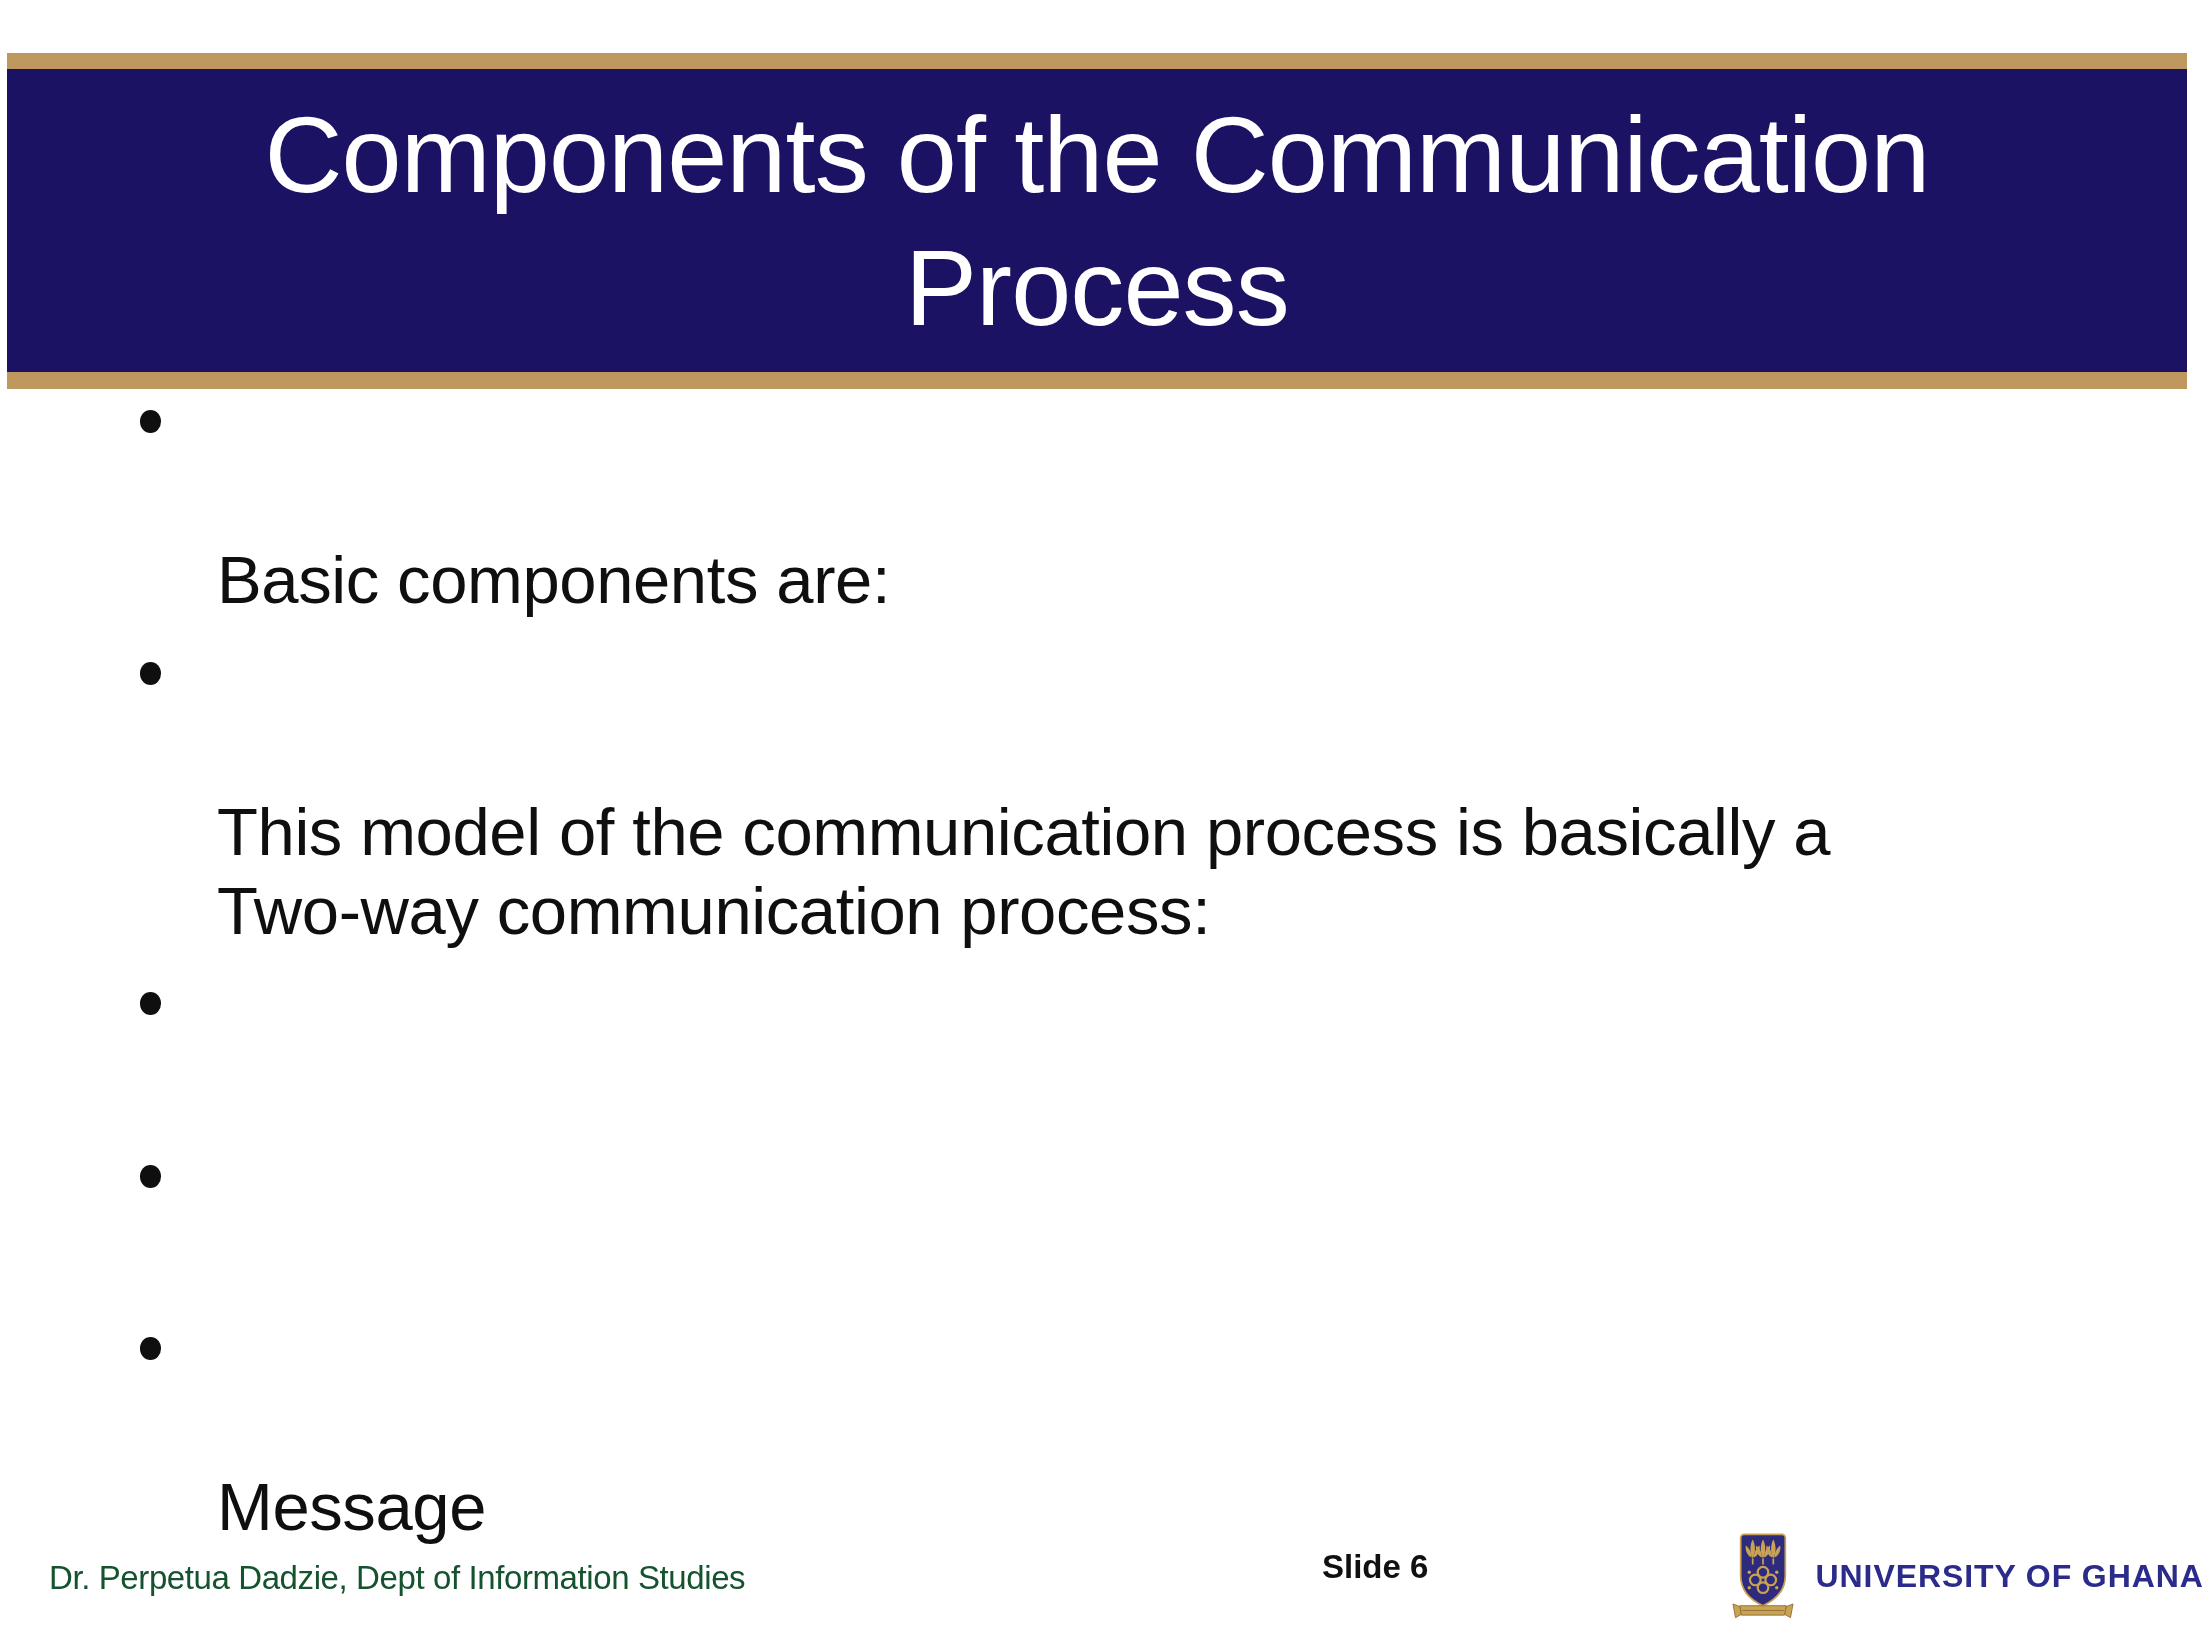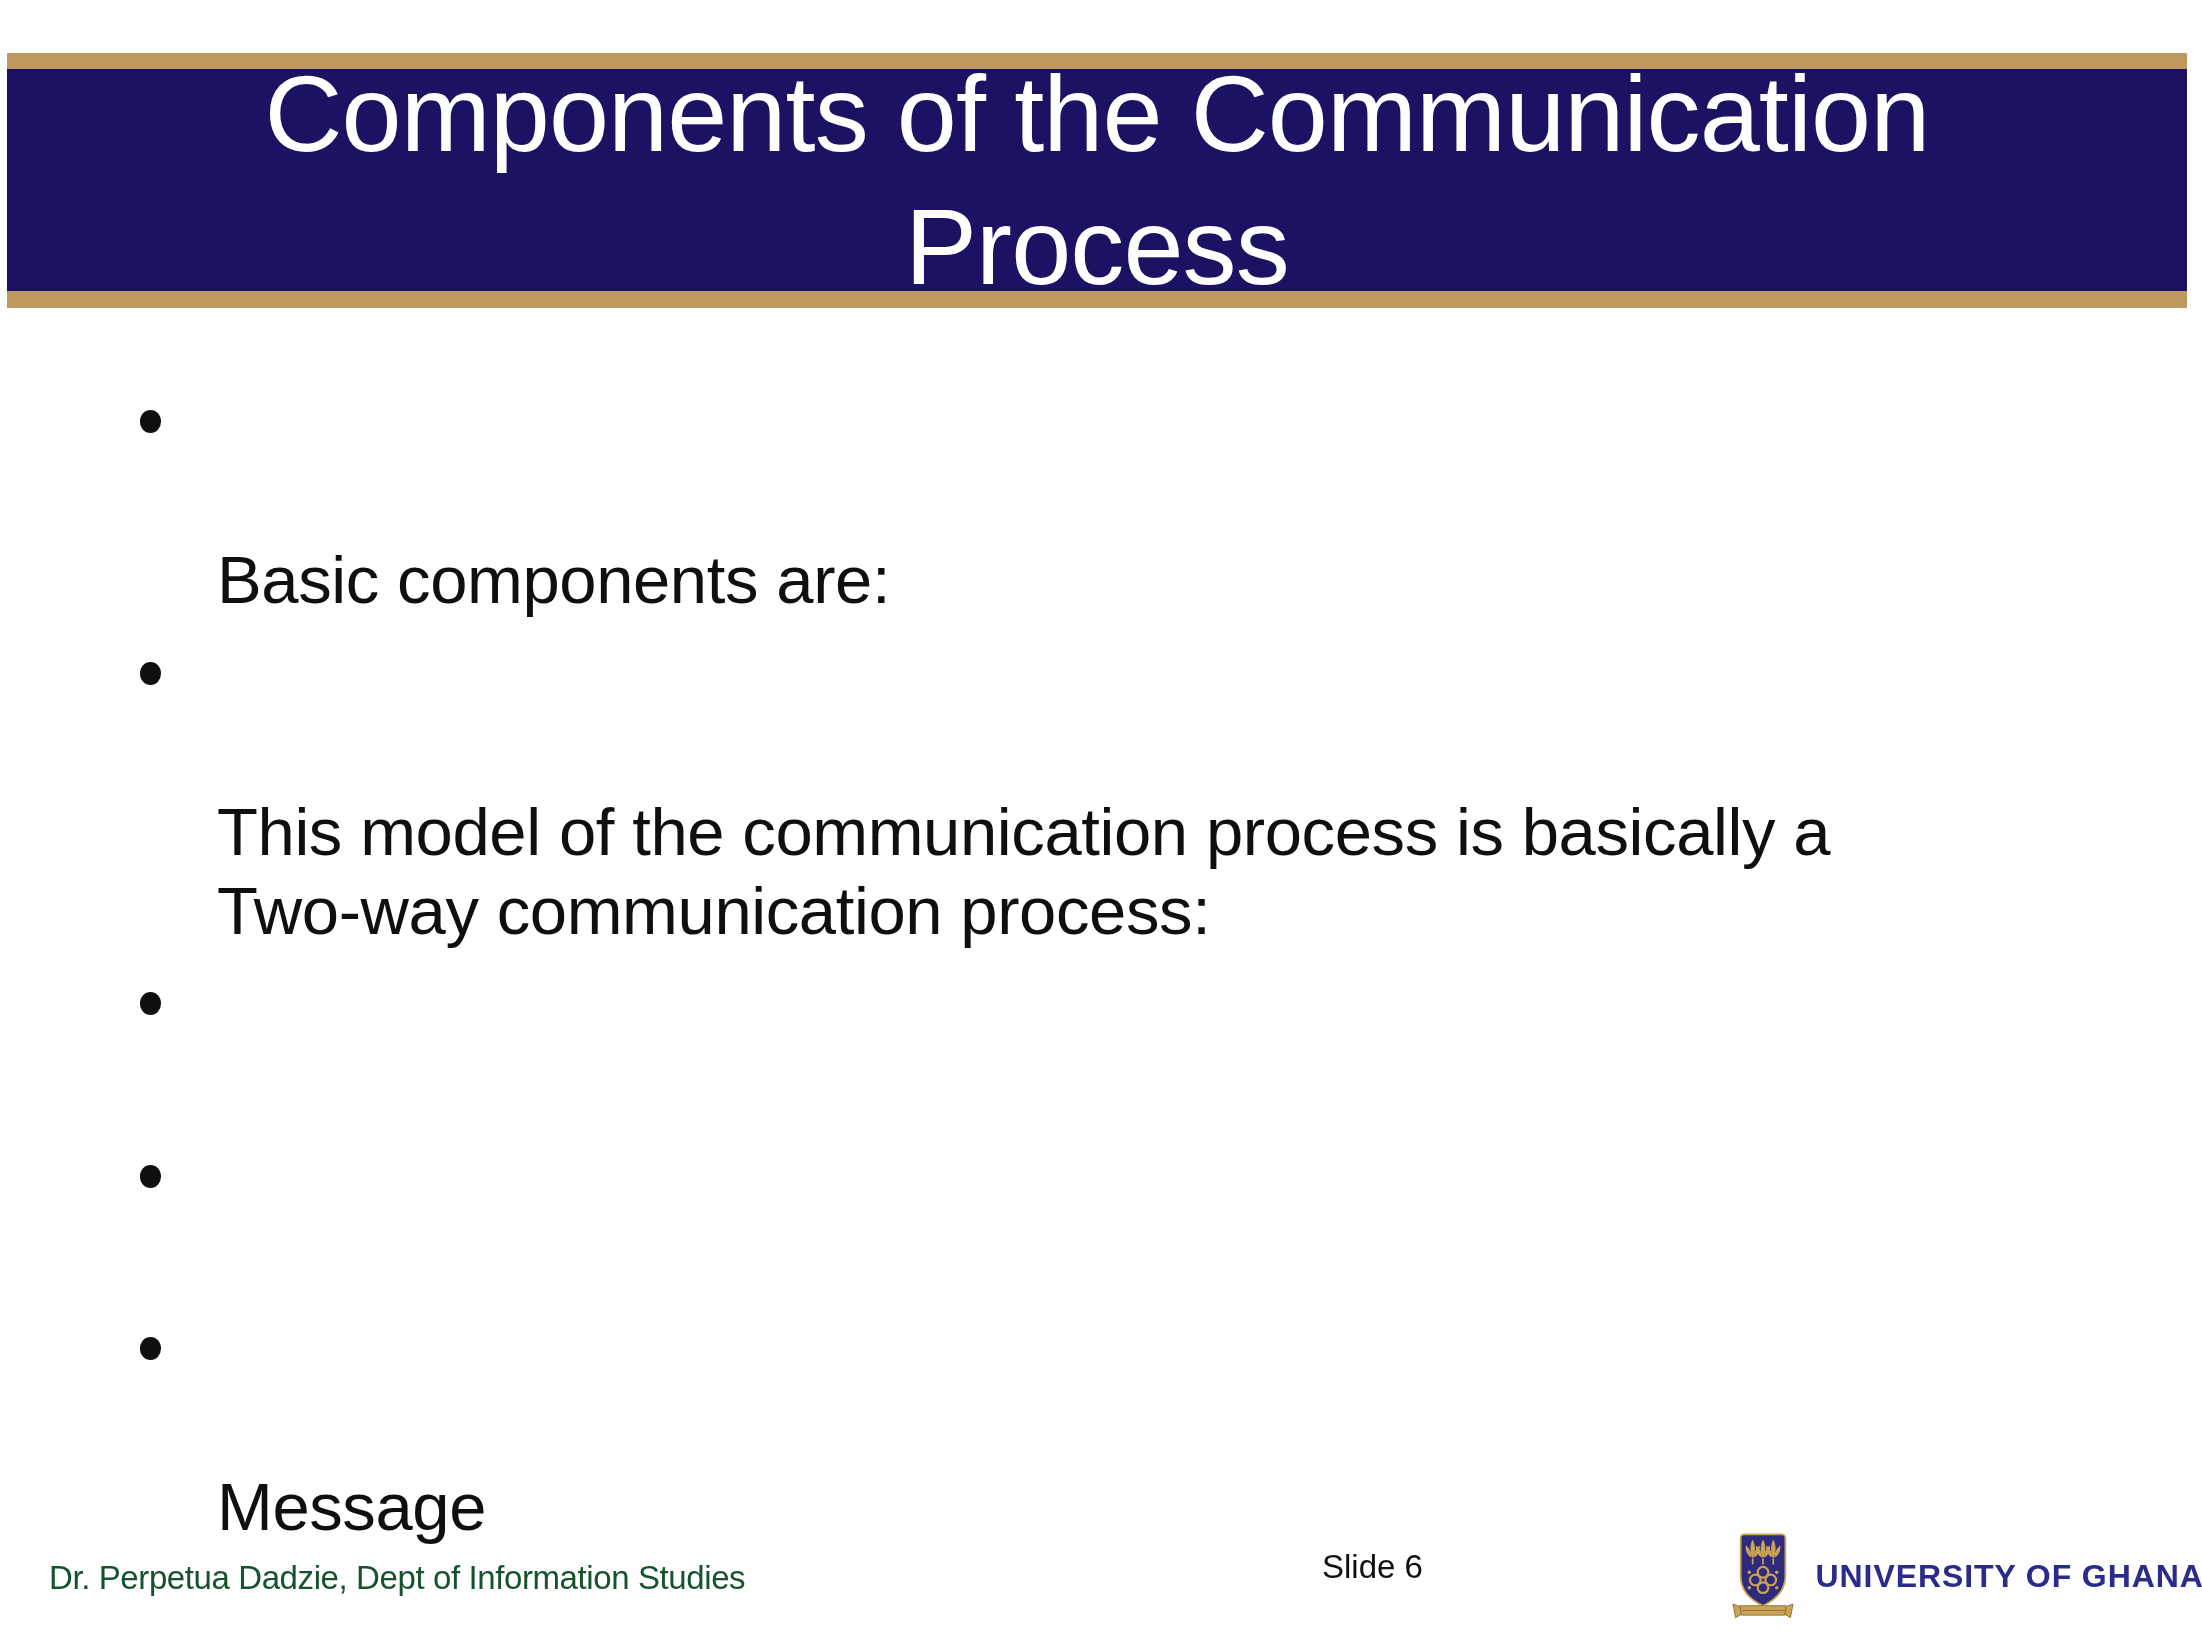--- a/index.html
+++ b/index.html
@@ -5,21 +5,21 @@
   html,body{margin:0;padding:0;}
   body{
     width:2203px;height:1652px;position:relative;overflow:hidden;
     background:#ffffff;
     font-family:"Liberation Sans", sans-serif;
   }
   
   .banner{position:absolute;left:6.9px;top:53px;width:2180px;}
   .gold-bar{height:16.3px;background:var(--banner-gold,#be985e);}
   .navy-box{
-    height:222px;background:var(--banner-navy,#1b1263);
+    height:303px;background:var(--banner-navy,#1b1263);
     display:flex;align-items:center;justify-content:center;
   }
   .slide-title{
     margin:0;color:#ffffff;font-weight:400;
     font-size:108px;line-height:133px;text-align:center;
     white-space:pre-line;letter-spacing:-0.9px;
   }
   
   .bullets{
     position:absolute;left:138px;top:382px;width:1953px;
@@ -34,21 +34,21 @@
     position:absolute;left:1.7px;top:28px;width:21.5px;height:23px;
     background:var(--body-text,#0f0f0f);border-radius:50%;
   }
   
   .author{
     position:absolute;left:49px;top:1559px;
     font-size:33px;line-height:38px;color:#14532d;letter-spacing:-0.4px;
   }
   .slide-number{
     position:absolute;left:1322px;top:1548px;
-    font-size:33px;line-height:38px;font-weight:400;color:#101010;
+    font-size:33px;line-height:38px;font-weight:700;color:#101010;
   }
   .logo{
     position:absolute;left:1731px;top:1531px;height:91px;
     display:flex;align-items:center;gap:20.6px;
   }
   .crest{width:64px;height:91px;display:block;}
   .wordmark{
     font-size:32px;font-weight:700;letter-spacing:0.9px;
     color:var(--wordmark-blue,#2b2b8c);white-space:nowrap;
   }

